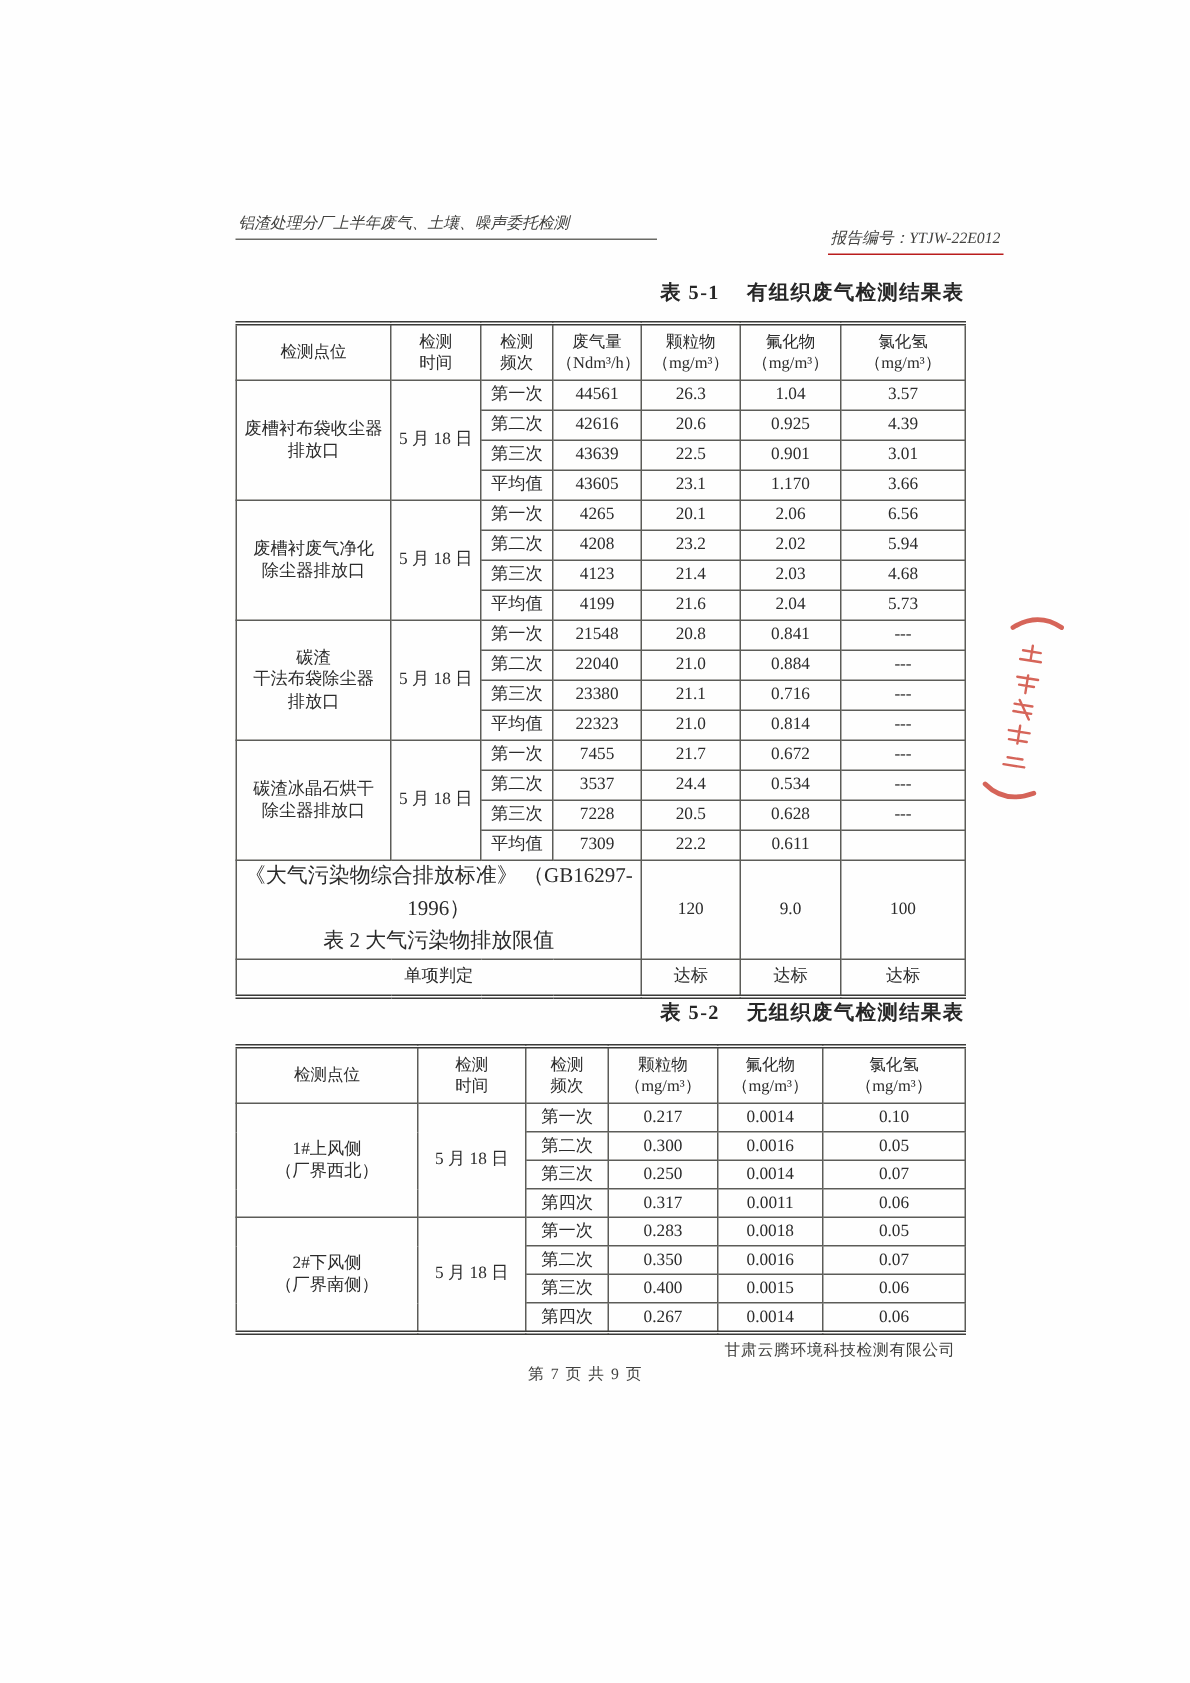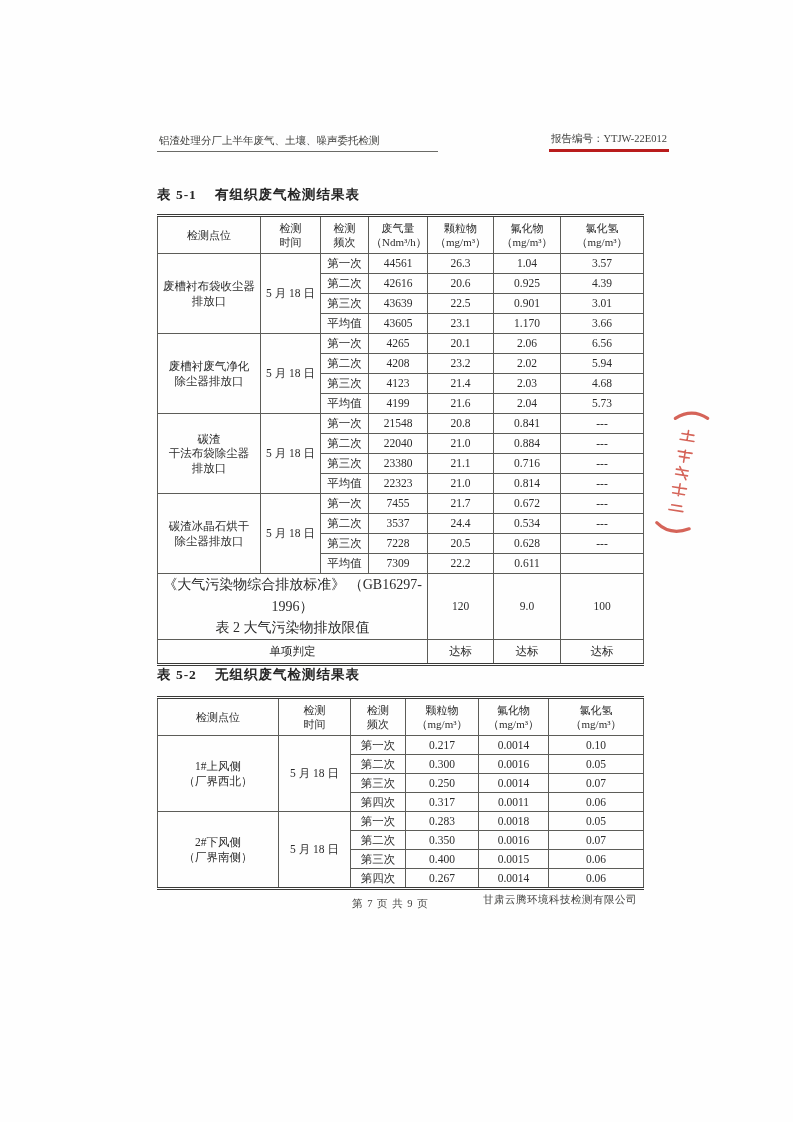--- a/index.html
+++ b/index.html
@@ -1,26 +1,26 @@
 <!DOCTYPE html>
 <html><head>
 <meta charset="utf-8">
 <style>
   html,body{margin:0;padding:0;background:#ffffff;}
   .page{position:relative;width:793px;height:1122px;background:#fefefe;overflow:hidden;
         font-family:"Liberation Serif","DejaVu Serif",serif;color:#2f2f2f;}
 
   
   .doc-header{position:absolute;left:157px;top:132px;width:512px;display:flex;
-              justify-content:space-between;align-items:flex-end;font-size:10.5px;color:#41413f;}
+              justify-content:space-between;align-items:center;font-size:10.5px;color:#41413f;font-style:italic;}
   .doc-header .hleft{border-bottom:1px solid #6a6a66;padding:0 58px 3px 2px;}
-  .doc-header .hright{border-bottom:3px solid #b91c1c;padding:0 2px 3px 2px;}
-
-  
-  .tbl-title{position:absolute;left:157px;width:486px;text-align:left;
+  .doc-header .hright{border-bottom:1px solid #b91c1c;padding:0 2px 3px 2px;margin-top:20px;}
+
+  
+  .tbl-title{position:absolute;left:157px;width:486px;text-align:right;
              font-weight:bold;font-size:13.5px;color:#262626;letter-spacing:1px;}
   .tbl-title .tnum{margin-right:18px;}
   #title1{top:186px;}
   #title2{top:666px;}
 
   
   .rpt{position:absolute;left:157px;border-collapse:collapse;table-layout:fixed;width:486px;
        font-size:11.5px;color:#2b2b2b;border-top:3px double #3a3a38;border-bottom:3px double #3a3a38;}
   #t1{top:214px;}
   #t2{top:696px;}
@@ -29,21 +29,21 @@
   .rpt th{font-weight:normal;font-size:11px;line-height:1.3;height:36px;}
   #t1 td{height:19px;line-height:1.25;}
   #t2 td{height:18px;line-height:1.25;}
   .rpt td.point{line-height:1.55;font-size:11.5px;}
   #t1 td.std-label{font-size:14px;line-height:1.55;height:32px;}
   #t1 td.std-val{height:32px;}
   #t1 td.judge{height:23px;}
 
   
   .doc-footer{position:absolute;top:893px;left:0;width:793px;font-size:10.5px;color:#41413f;}
-  .doc-footer .fpage{position:absolute;left:352px;top:4px;letter-spacing:1px;}
+  .doc-footer .fpage{position:absolute;left:352px;top:16px;letter-spacing:1px;}
   .doc-footer .fcompany{position:absolute;left:483px;top:0;letter-spacing:0.5px;}
 
   
   .stamp{position:absolute;left:660px;top:404px;width:44px;height:136px;
          transform:rotate(9deg);opacity:0.85;}
 </style>
 </head>
 <body>
 
 <div class="page">

